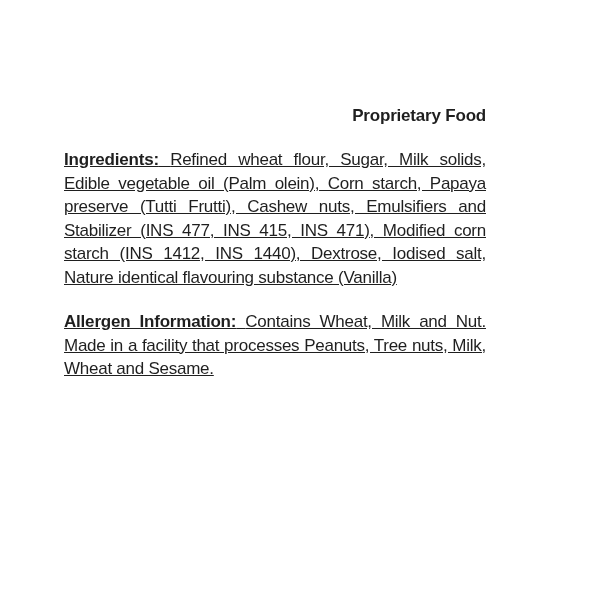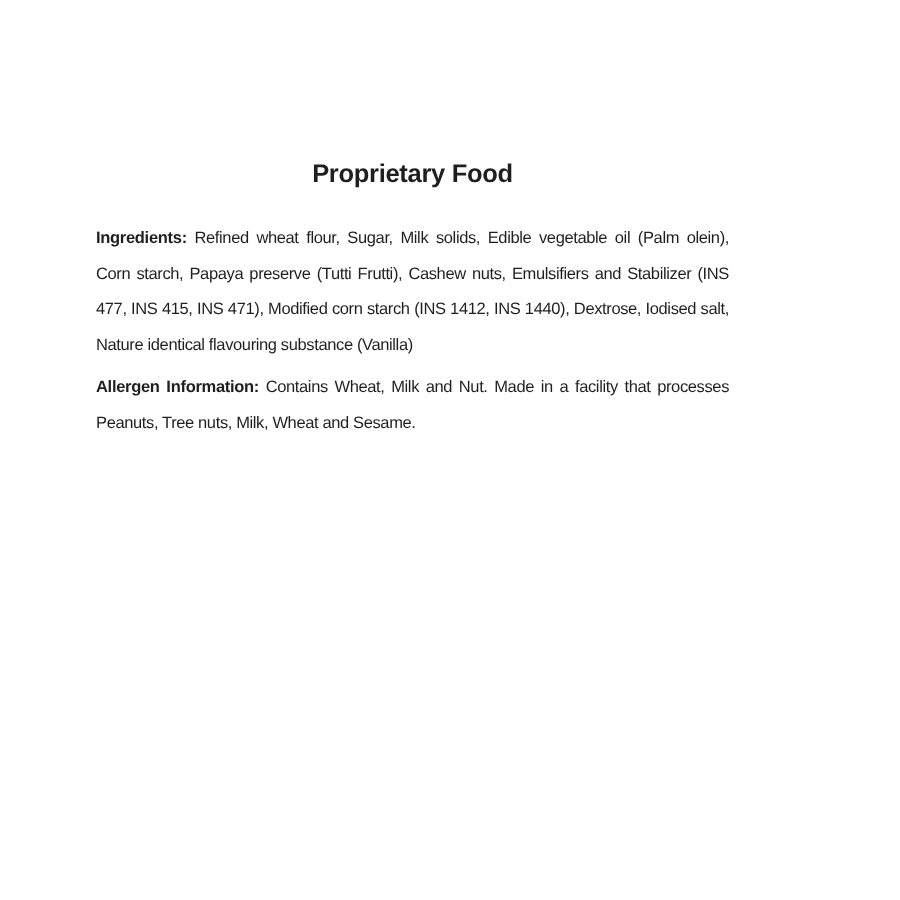--- a/index.html
+++ b/index.html
@@ -21,33 +21,34 @@
     left: 64px;
     top: 103px;
     width: 422px;
   }
   .title,
   .subtitle {
     font-size: 17px;
     font-weight: 700;
     line-height: 26px;
     letter-spacing: -0.2px;
-    text-align: center;
+    text-align: right;
   }
   .para {
     margin: 19px 0 0 0;
-    font-size: 11px;
+    font-size: 17px;
     font-weight: 400;
     line-height: 23.5px;
     letter-spacing: -0.25px;
     text-align: justify;
     text-justify: inter-word;
+    text-decoration: underline;
   }
   .para + .para {
-    margin-top: 5px;
+    margin-top: 21px;
   }
   .para b {
     font-weight: 700;
     letter-spacing: -0.2px;
   }
 </style>
 </head>
 <body>
 
 <div class="canvas">

